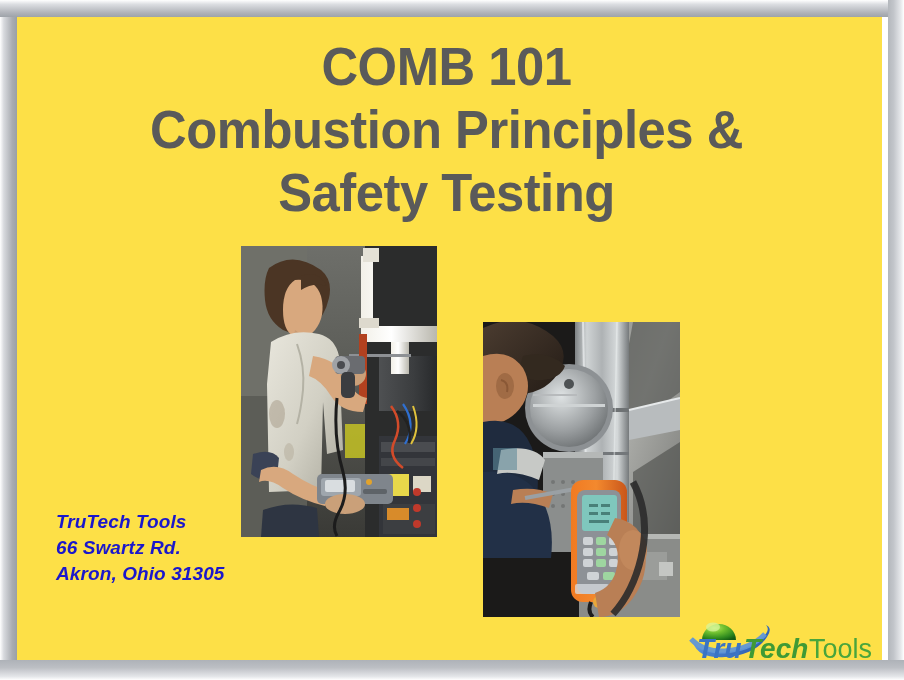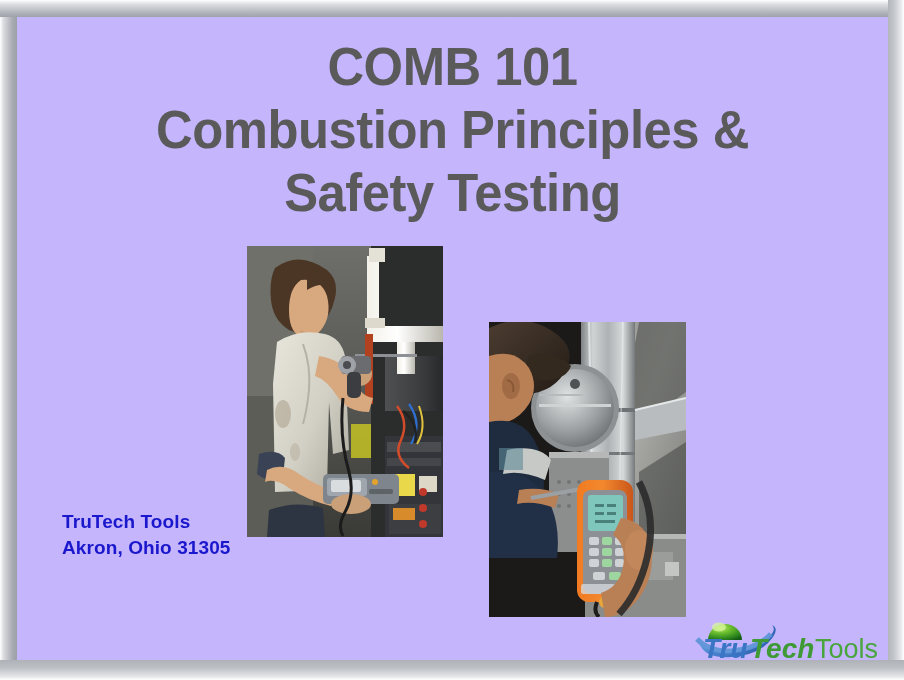--- a/index.html
+++ b/index.html
@@ -40,25 +40,25 @@
     background: linear-gradient(to left, #ffffff 0%, #e6e8eb 20%, #c2c5ca 65%, #b4b8bd 100%);
   }
   .bevel-bottom {
     left: 0; bottom: 0; width: 904px; height: 20px;
     background: linear-gradient(to top, #ffffff 0%, #e4e6e9 18%, #bcbfc4 62%, #aeb2b8 100%);
   }
 
   
   #slide-canvas {
     position: absolute;
-    left: 17px;
+    left: 11px;
     top: 17px;
     width: 871px;
     height: 643px;
-    background: #c4b5fd;
+    background: #fde047;
     overflow: hidden;
   }
 
   
   #slide-title {
     position: absolute;
     left: 0;
     top: 18px;
     width: 871px;
     text-align: center;
@@ -98,21 +98,21 @@
     position: absolute;
     left: 45px;
     top: 492px;
     color: #1a17cc;
     font-family: "Liberation Sans", sans-serif;
     font-weight: bold;
     font-size: 19px;
     line-height: 26px;
     white-space: nowrap;
   }
-  #address-block div { letter-spacing: 0.1px; }
+  #address-block div { letter-spacing: 0.1px; font-style: italic; }
 
   
   #logo {
     position: absolute;
     left: 678px;
     top: 596px;
     width: 193px;
     height: 50px;
   }
   #logo svg { display: block; }
@@ -346,20 +346,21 @@
         <ellipse cx="150" cy="228" rx="14" ry="20" fill="#c2885c"></ellipse>
 
         <path d="M150 160 q18 34 8 76 q-8 34 -28 56" stroke="#2b2b2b" stroke-width="7" fill="none" opacity="0.9"></path>
 
         <path d="M108 280 q-4 10 2 15" stroke="#1d1d1d" stroke-width="4" fill="none"></path>
       </svg>
     </div>
 
     <div id="address-block">
       <div>TruTech Tools</div>
+      <div>66 Swartz Rd.</div>
       <div>Akron, Ohio 31305</div>
     </div>
 
     <div id="logo">
       <svg width="193" height="50" viewBox="0 0 193 50" aria-hidden="true">
         <defs>
           <radialGradient id="domeGrad" cx="0.36" cy="0.26" r="0.85">
             <stop offset="0%" stop-color="#bdec6d"></stop>
             <stop offset="35%" stop-color="#6fc02f"></stop>
             <stop offset="75%" stop-color="#2f8a1f"></stop>

